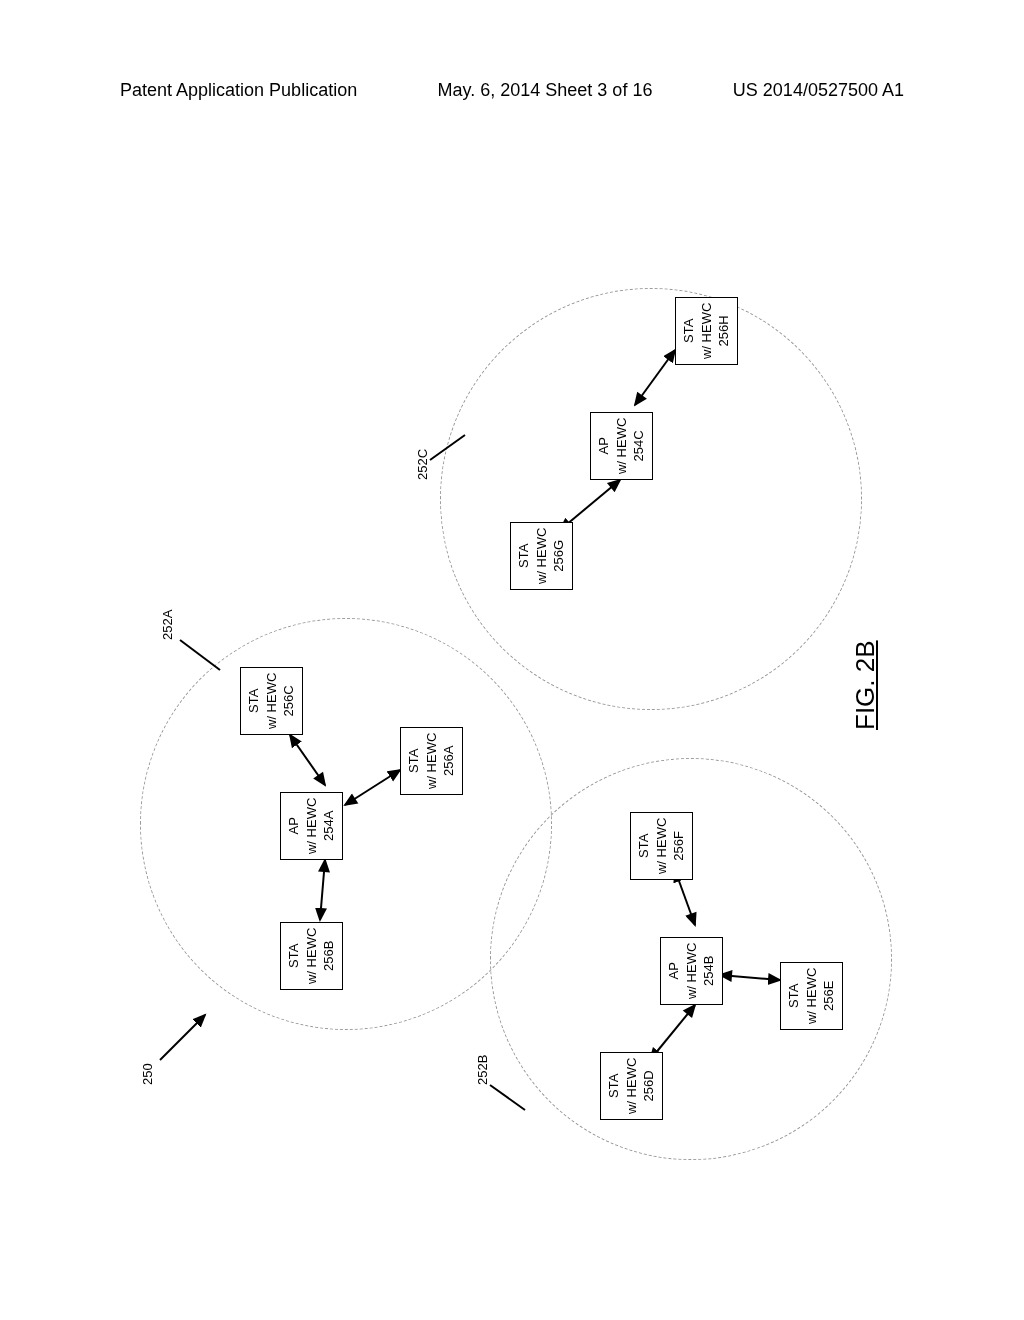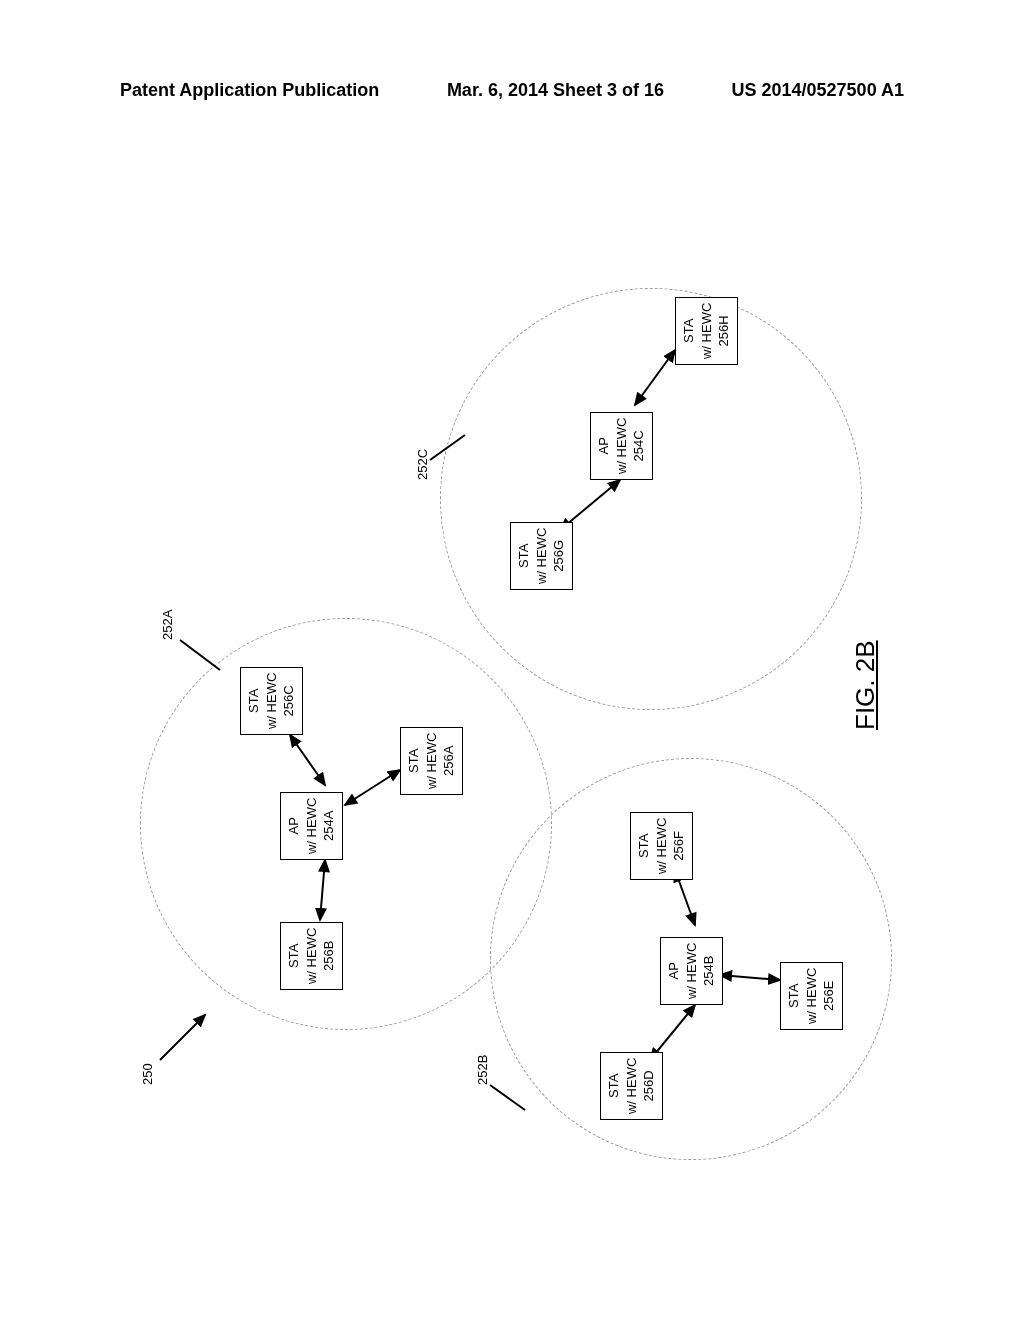--- a/index.html
+++ b/index.html
@@ -17,21 +17,21 @@
   .header {
     position: absolute;
     top: 80px;
     left: 0;
     width: 100%;
     padding: 0 120px;
     box-sizing: border-box;
     display: flex;
     justify-content: space-between;
     font-size: 18px;
-    font-weight: bold;
+    font-weight: normal;
   }
   .figure-area {
     position: absolute;
     left: 120px;
     top: 180px;
     width: 780px;
     height: 1000px;
   }
   .rot {
     position: absolute;
@@ -73,21 +73,21 @@
     stroke-width: 2;
   }
 </style>
 </head>
 <body>
 
 <div class="page">
 
   <div class="header">
     <span>Patent Application Publication</span>
-    <span>Mar. 6, 2014   Sheet 3 of 16</span>
+    <span>May. 6, 2014   Sheet 3 of 16</span>
     <span>US 2014/0527500 A1</span>
   </div>
 
   <div class="figure-area">
     <div class="rot">
 
       <div class="cell" style="left:150px; top:20px; width:410px; height:410px;"></div>
       <div class="cell" style="left:20px; top:370px; width:400px; height:400px;"></div>
       <div class="cell" style="left:470px; top:320px; width:420px; height:420px;"></div>
 

